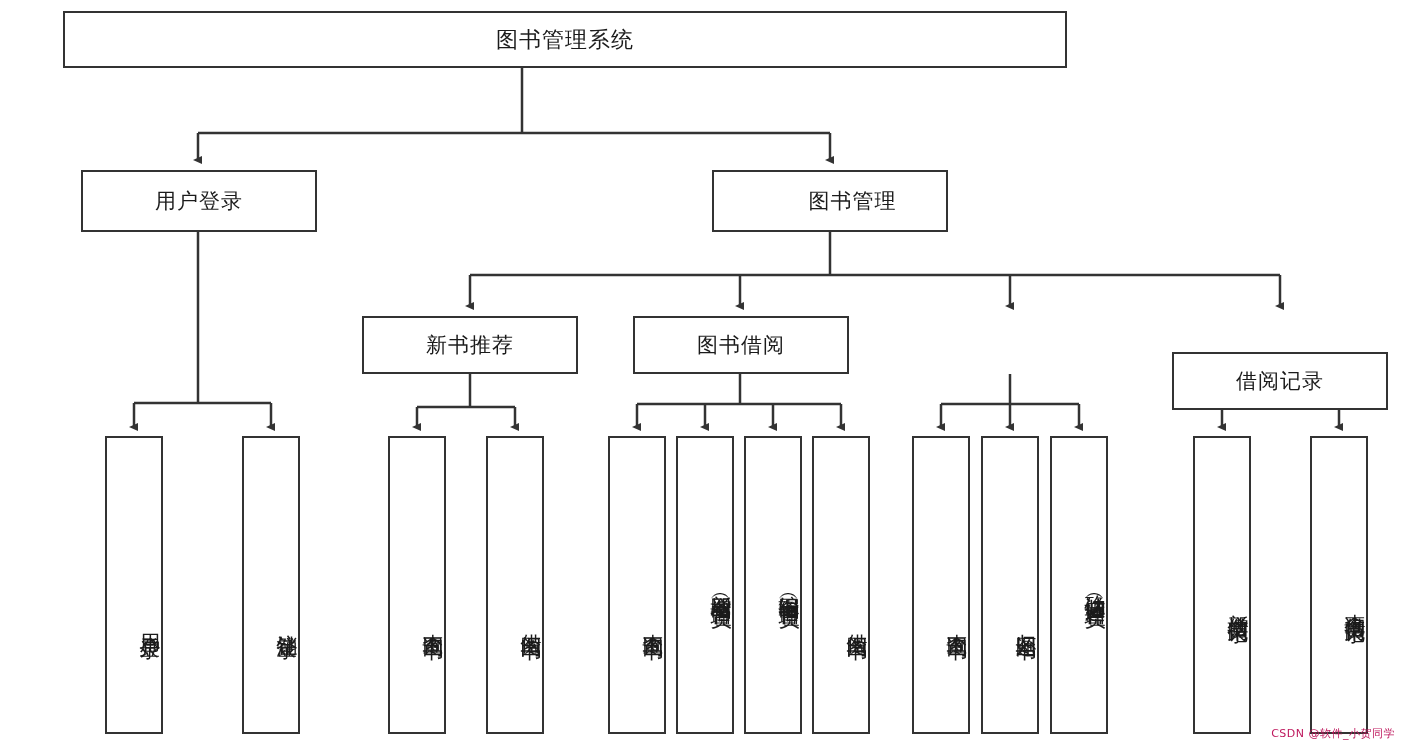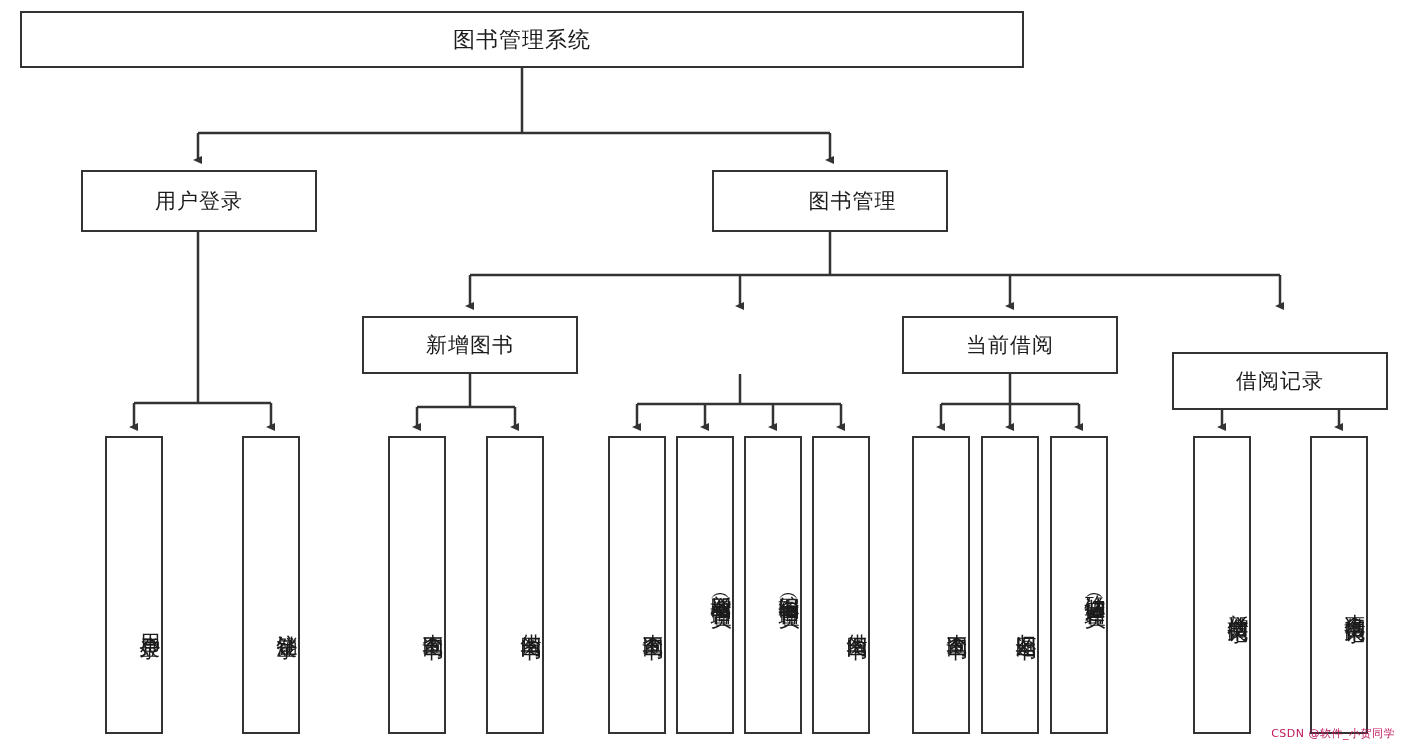--- a/index.html
+++ b/index.html
@@ -37,20 +37,21 @@
     color: #1b1b1b;
     text-align: center;
   }
   .node.h {
     font-size: 21px;
     letter-spacing: 1px;
     line-height: 1.25;
   }
   .node.root {
     font-size: 22px;
+    margin-left: 43px;
   }
   .node.v {
     writing-mode: vertical-rl;
     text-orientation: upright;
     font-size: 21px;
     letter-spacing: 2px;
     align-items: flex-start;
     justify-content: center;
     padding-top: 6px;
     line-height: 1.1;
@@ -131,24 +132,24 @@
   </div>
 
   <div class="node h" style="left:81px; top:170px; width:236px; height:62px;">
     <span>用户登录</span>
   </div>
   <div class="node h" style="left:712px; top:170px; width:236px; height:62px;padding-left:45px;">
     <span>图书管理</span>
   </div>
 
   <div class="node h" style="left:362px; top:316px; width:216px; height:58px;">
-    <span>新增图书</span>
+    <span>新书推荐</span>
   </div>
-  <div class="node h" style="left:902px; top:316px; width:216px; height:58px;">
-    <span>当前借阅</span>
+  <div class="node h" style="left:633px; top:316px; width:216px; height:58px;">
+    <span>图书借阅</span>
   </div>
   <div class="node h" style="left:1172px; top:316px; width:216px; height:58px;margin-top:36px;">
     <span>借阅记录</span>
   </div>
 
   <div class="node v" style="left:105px; top:436px; width:58px; height:298px; padding-top:72px;">
     <span class="vtext">用户登录</span>
   </div>
   <div class="node v" style="left:242px; top:436px; width:58px; height:298px; padding-top:72px;">
     <span class="vtext">注销登录</span>

